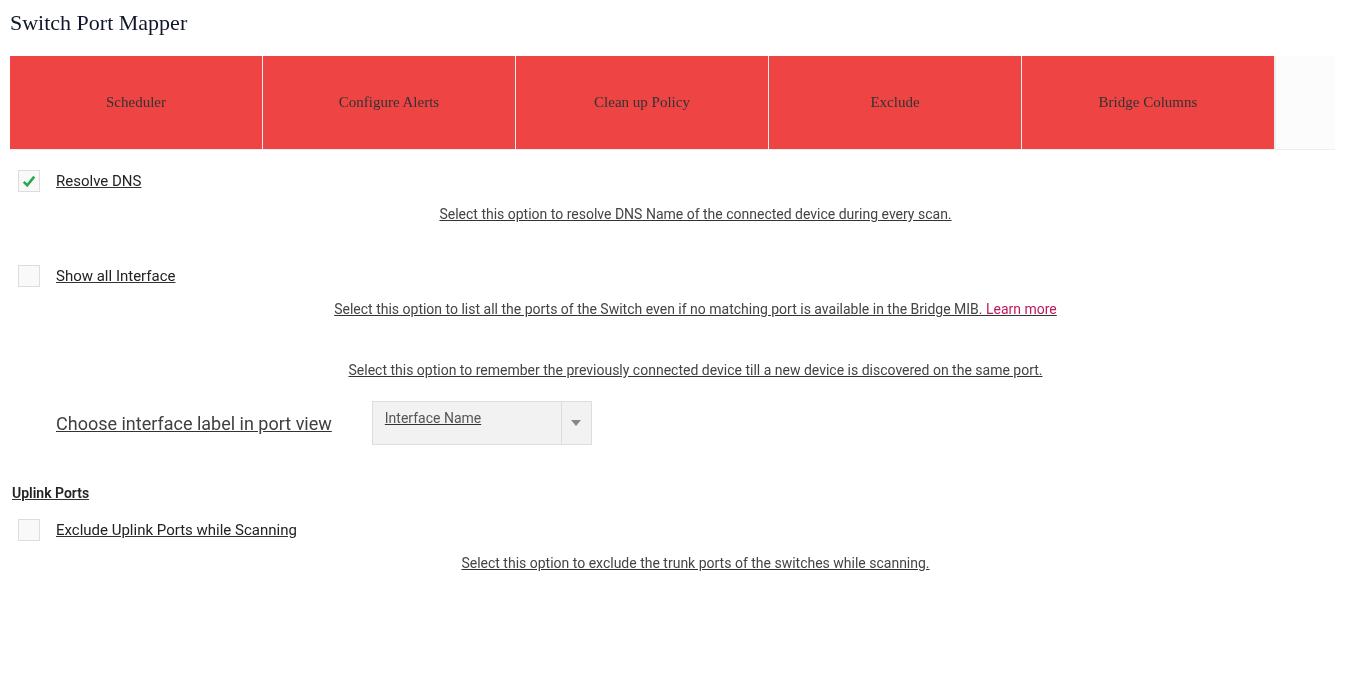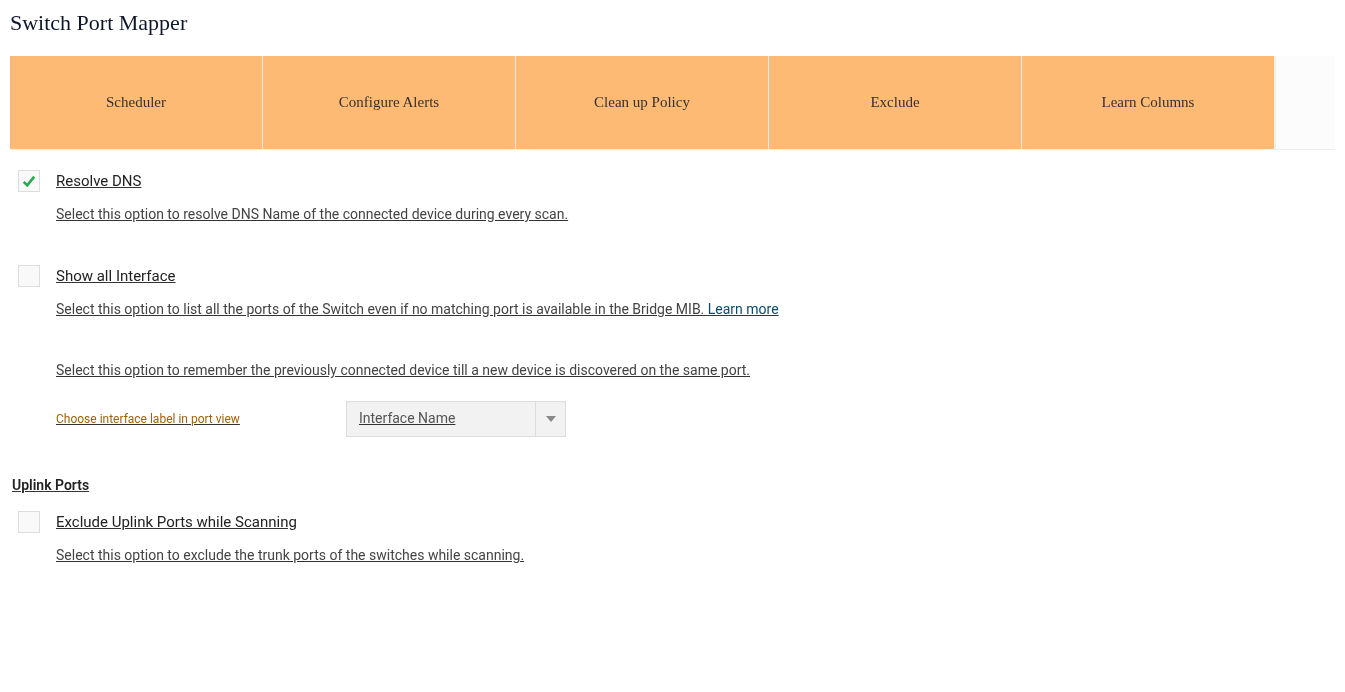--- a/index.html
+++ b/index.html
@@ -27,21 +27,21 @@
       background: #fcfcfc;
     }
     .tab {
       flex: 1;
       text-align: center;
       padding: 38px 10px;
       font-size: 15px;
       color: #333;
       cursor: pointer;
       border-right: 1px solid #eee;
-      background: #fdba74;
+      background: #ef4444;
       font-family: Georgia, 'Times New Roman', Times, serif;
     }
     .tab:last-child {
       border-right: none;
     }
     .tab.active {
       background: #f2f2f2;
       border-bottom: 2px solid #2ca751;
       margin-bottom: -1px;
     }
@@ -87,43 +87,44 @@
     }
     .setting-label {
       font-size: 15px;
       color: #222;
     }
     .setting-desc {
       font-size: 14px;
       color: #444;
       margin-left: 38px;
       line-height: 1.5;
+      text-align: center;
     }
     .learn-more {
-      color: #0c4a6e;
+      color: #be185d;
       cursor: pointer;
       text-decoration: none;
     }
     .dropdown-row {
       display: flex;
       align-items: center;
       margin-left: 38px;
       margin-top: 20px;
     }
     .dropdown-label {
-      font-size: 12px;
-      color: #a16207;
+      font-size: 18px;
+      color: #404040;
       margin-right: 40px;
       min-width: 250px;
     }
     .dropdown {
       display: flex;
       border: 1px solid #ddd;
       background: #f2f2f2;
-      height: 36px;
+      height: 44px;
       width: 220px;
       cursor: pointer;
     }
     .dropdown-value {
       flex: 1;
       padding: 8px 12px;
       color: #555;
       font-size: 14px;
     }
     .dropdown-arrow {
@@ -150,21 +151,21 @@
 </head>
 <body>
 
 <h1 class="page-title">Switch Port Mapper</h1>
 
 <div class="tabs">
   <div class="tab">Scheduler</div>
   <div class="tab">Configure Alerts</div>
   <div class="tab">Clean up Policy</div>
   <div class="tab">Exclude</div>
-  <div class="tab">Learn Columns</div>
+  <div class="tab">Bridge Columns</div>
   <div class="tab-spacer"></div>
 </div>
 
 <div class="content">
 
   <div class="setting">
     <div class="setting-row">
       <div class="checkbox checked">
         <svg viewBox="0 0 16 16">
             <polyline points="2,9 6,13 14,3"></polyline>

